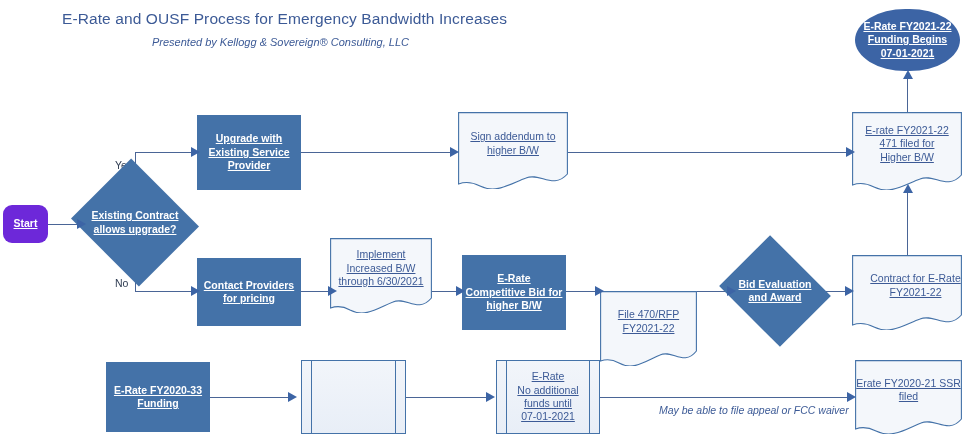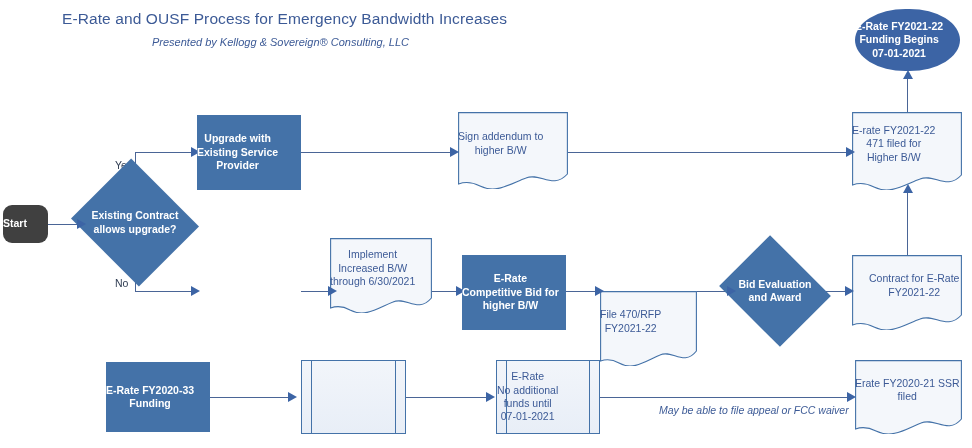--- a/index.html
+++ b/index.html
@@ -16,28 +16,28 @@
   }
   .note{
     position:absolute;
     font-size:10.5px;color:#3C5A96;font-style:italic;white-space:nowrap;
   }
   .edge-label{
     position:absolute;font-size:10.5px;color:#2F3C52;
   }
 
   
-  .node{position:absolute;box-sizing:border-box;display:flex;align-items:center;justify-content:flex-start;text-align:center;}
+  .node{position:absolute;box-sizing:border-box;display:flex;align-items:center;justify-content:center;text-align:center;text-decoration:underline;}
   .node .txt{position:relative;z-index:3;line-height:1.28;white-space:pre-line;}
 
   
   .proc{background:#4472A8;color:#ffffff;font-size:10.5px;font-weight:600;}
 
   
-  .term{background:#404040;color:#ffffff;font-size:10.5px;font-weight:700;border-radius:9px;}
+  .term{background:#6d28d9;color:#ffffff;font-size:10.5px;font-weight:700;border-radius:9px;}
 
   
   .oval{background:#3C64A5;color:#ffffff;font-size:10.5px;font-weight:600;border-radius:48% / 50%;}
 
   
   .diamond{color:#ffffff;font-size:10.5px;font-weight:600;background:transparent;}
   .diamond .shape{position:absolute;inset:0;background:#4472A8;transform:rotate(45deg);z-index:1;}
   .diamond .txt{z-index:3;width:150%;}
 
   
@@ -152,20 +152,24 @@
 
   <div class="node doc" style="left:852px;top:112px;width:110px;height:78px;">
     <svg viewBox="0 0 110 78" preserveAspectRatio="none">
       <path d="M0.6 0.6 H109.4 V63 C95 79 82 61 68 67 C52 73 38 83 22 75 C14 71 6 71 0.6 73 Z" fill="#F4F7FB" stroke="#4472A8" stroke-width="1.1"></path>
     </svg>
     <span class="txt">E-rate FY2021-22
 471 filed for
 Higher B/W</span>
   </div>
 
+  <div class="node proc" style="left:197px;top:258px;width:104px;height:68px;">
+    <span class="txt">Contact Providers
+for pricing</span>
+  </div>
 
   <div class="node doc" style="left:330px;top:238px;width:102px;height:75px;">
     <svg viewBox="0 0 102 75" preserveAspectRatio="none">
       <path d="M0.6 0.6 H101.4 V60 C88 76 76 58 63 64 C48 70 35 80 20 72 C13 68 6 68 0.6 70 Z" fill="#F4F7FB" stroke="#4472A8" stroke-width="1.1"></path>
     </svg>
     <span class="txt">Implement
 Increased B/W
 through 6/30/2021</span>
   </div>
 

